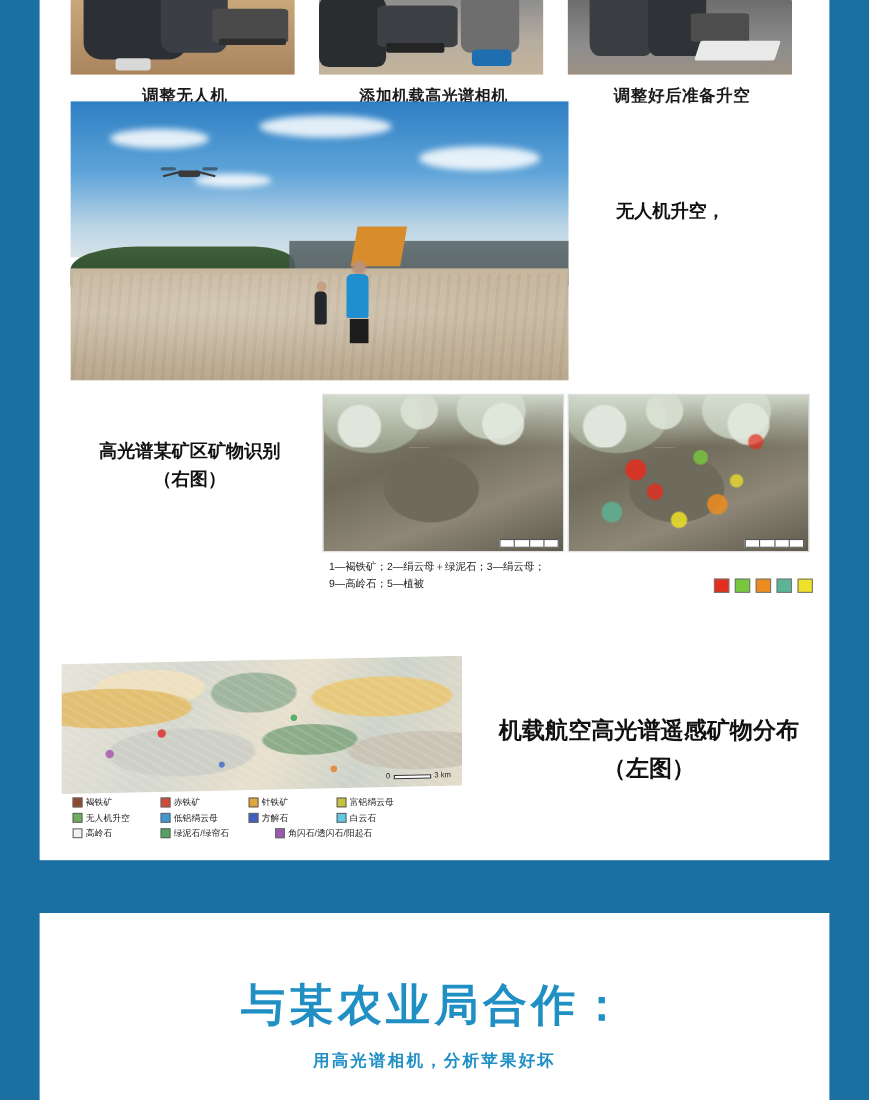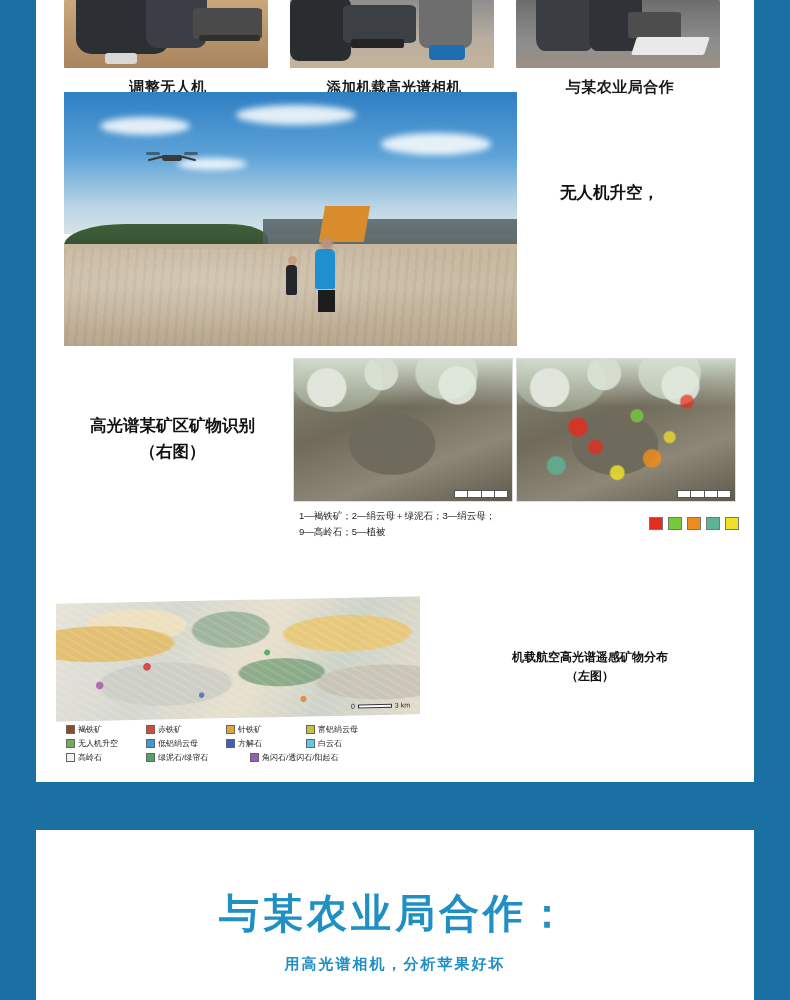--- a/index.html
+++ b/index.html
@@ -169,35 +169,35 @@
     width: 54px; height: 8px;
     background: #fff;
     border: 1px solid #555;
     display: flex;
   }
   .scalebar i { flex: 1; border-right: 1px solid #555; }
   .scalebar i:last-child { border-right: none; }
   #mineral-legend-row {
     margin-top: 6px;
     display: flex;
-    align-items: center;
+    align-items: flex-end;
     justify-content: space-between;
   }
   #mineral-legend-text {
     font-size: 9.5px;
     color: #1a1a1a;
     line-height: 1.65;
     width: 255px;
     padding-left: 6px;
   }
   #mineral-swatches { display: flex; gap: 5px; padding-right: 4px; }
   .swatch { width: 14px; height: 13px; border: 1px solid #777; }
   #mineral-caption {
     position: absolute;
-    top: 413px; left: 60px;
+    top: 398px; left: 60px;
     width: 225px;
     text-align: center;
     font-size: 16.5px;
     font-weight: 700;
     color: #111;
     line-height: 1.55;
   }
 
   
   #map-block { position: absolute; top: 600px; left: 56px; width: 436px; }
@@ -245,21 +245,21 @@
     font-size: 8px;
     color: #1a1a1a;
   }
   .legend-item { display: flex; align-items: center; gap: 3px; width: 72px; }
   .legend-item .chip { width: 9px; height: 9px; border: 1px solid #666; flex: none; }
   #map-caption {
     position: absolute;
     top: 648px; left: 440px;
     width: 300px;
     text-align: center;
-    font-size: 12px;
+    font-size: 21px;
     font-weight: 700;
     color: #111;
     line-height: 1.6;
   }
 
   
   #bottom-section {
     position: absolute;
     left: 36px; top: 830px;
     width: 718px; height: 200px;
@@ -316,21 +316,21 @@
     </div>
 
     <div class="trio-cell">
       <div class="trio-photo">
         <div class="scene asphalt"></div>
         <div class="blob" style="left:10%;top:-35%;width:28%;height:110%;background:#3a3d41;border-radius:16%;"></div>
         <div class="blob" style="left:36%;top:-30%;width:26%;height:105%;background:#2f3236;border-radius:16%;"></div>
         <div class="blob" style="left:55%;top:18%;width:26%;height:38%;background:#4d4d4d;border-radius:8%;"></div>
         <div class="blob" style="left:58%;top:54%;width:36%;height:26%;background:#e9e9e9;border-radius:2px;transform:skewX(-18deg);"></div>
       </div>
-      <div class="trio-cap">与某农业局合作</div>
+      <div class="trio-cap">调整好后准备升空</div>
     </div>
   </div>
 
   <div id="drone-photo">
     <div id="drone-sky"></div>
     <div class="cloud" style="left:8%;top:10%;width:90px;height:18px;"></div>
     <div class="cloud" style="left:38%;top:5%;width:120px;height:20px;"></div>
     <div class="cloud" style="left:70%;top:16%;width:110px;height:22px;"></div>
     <div class="cloud" style="left:25%;top:26%;width:70px;height:12px;"></div>
     <div id="drone-treeline"></div>

